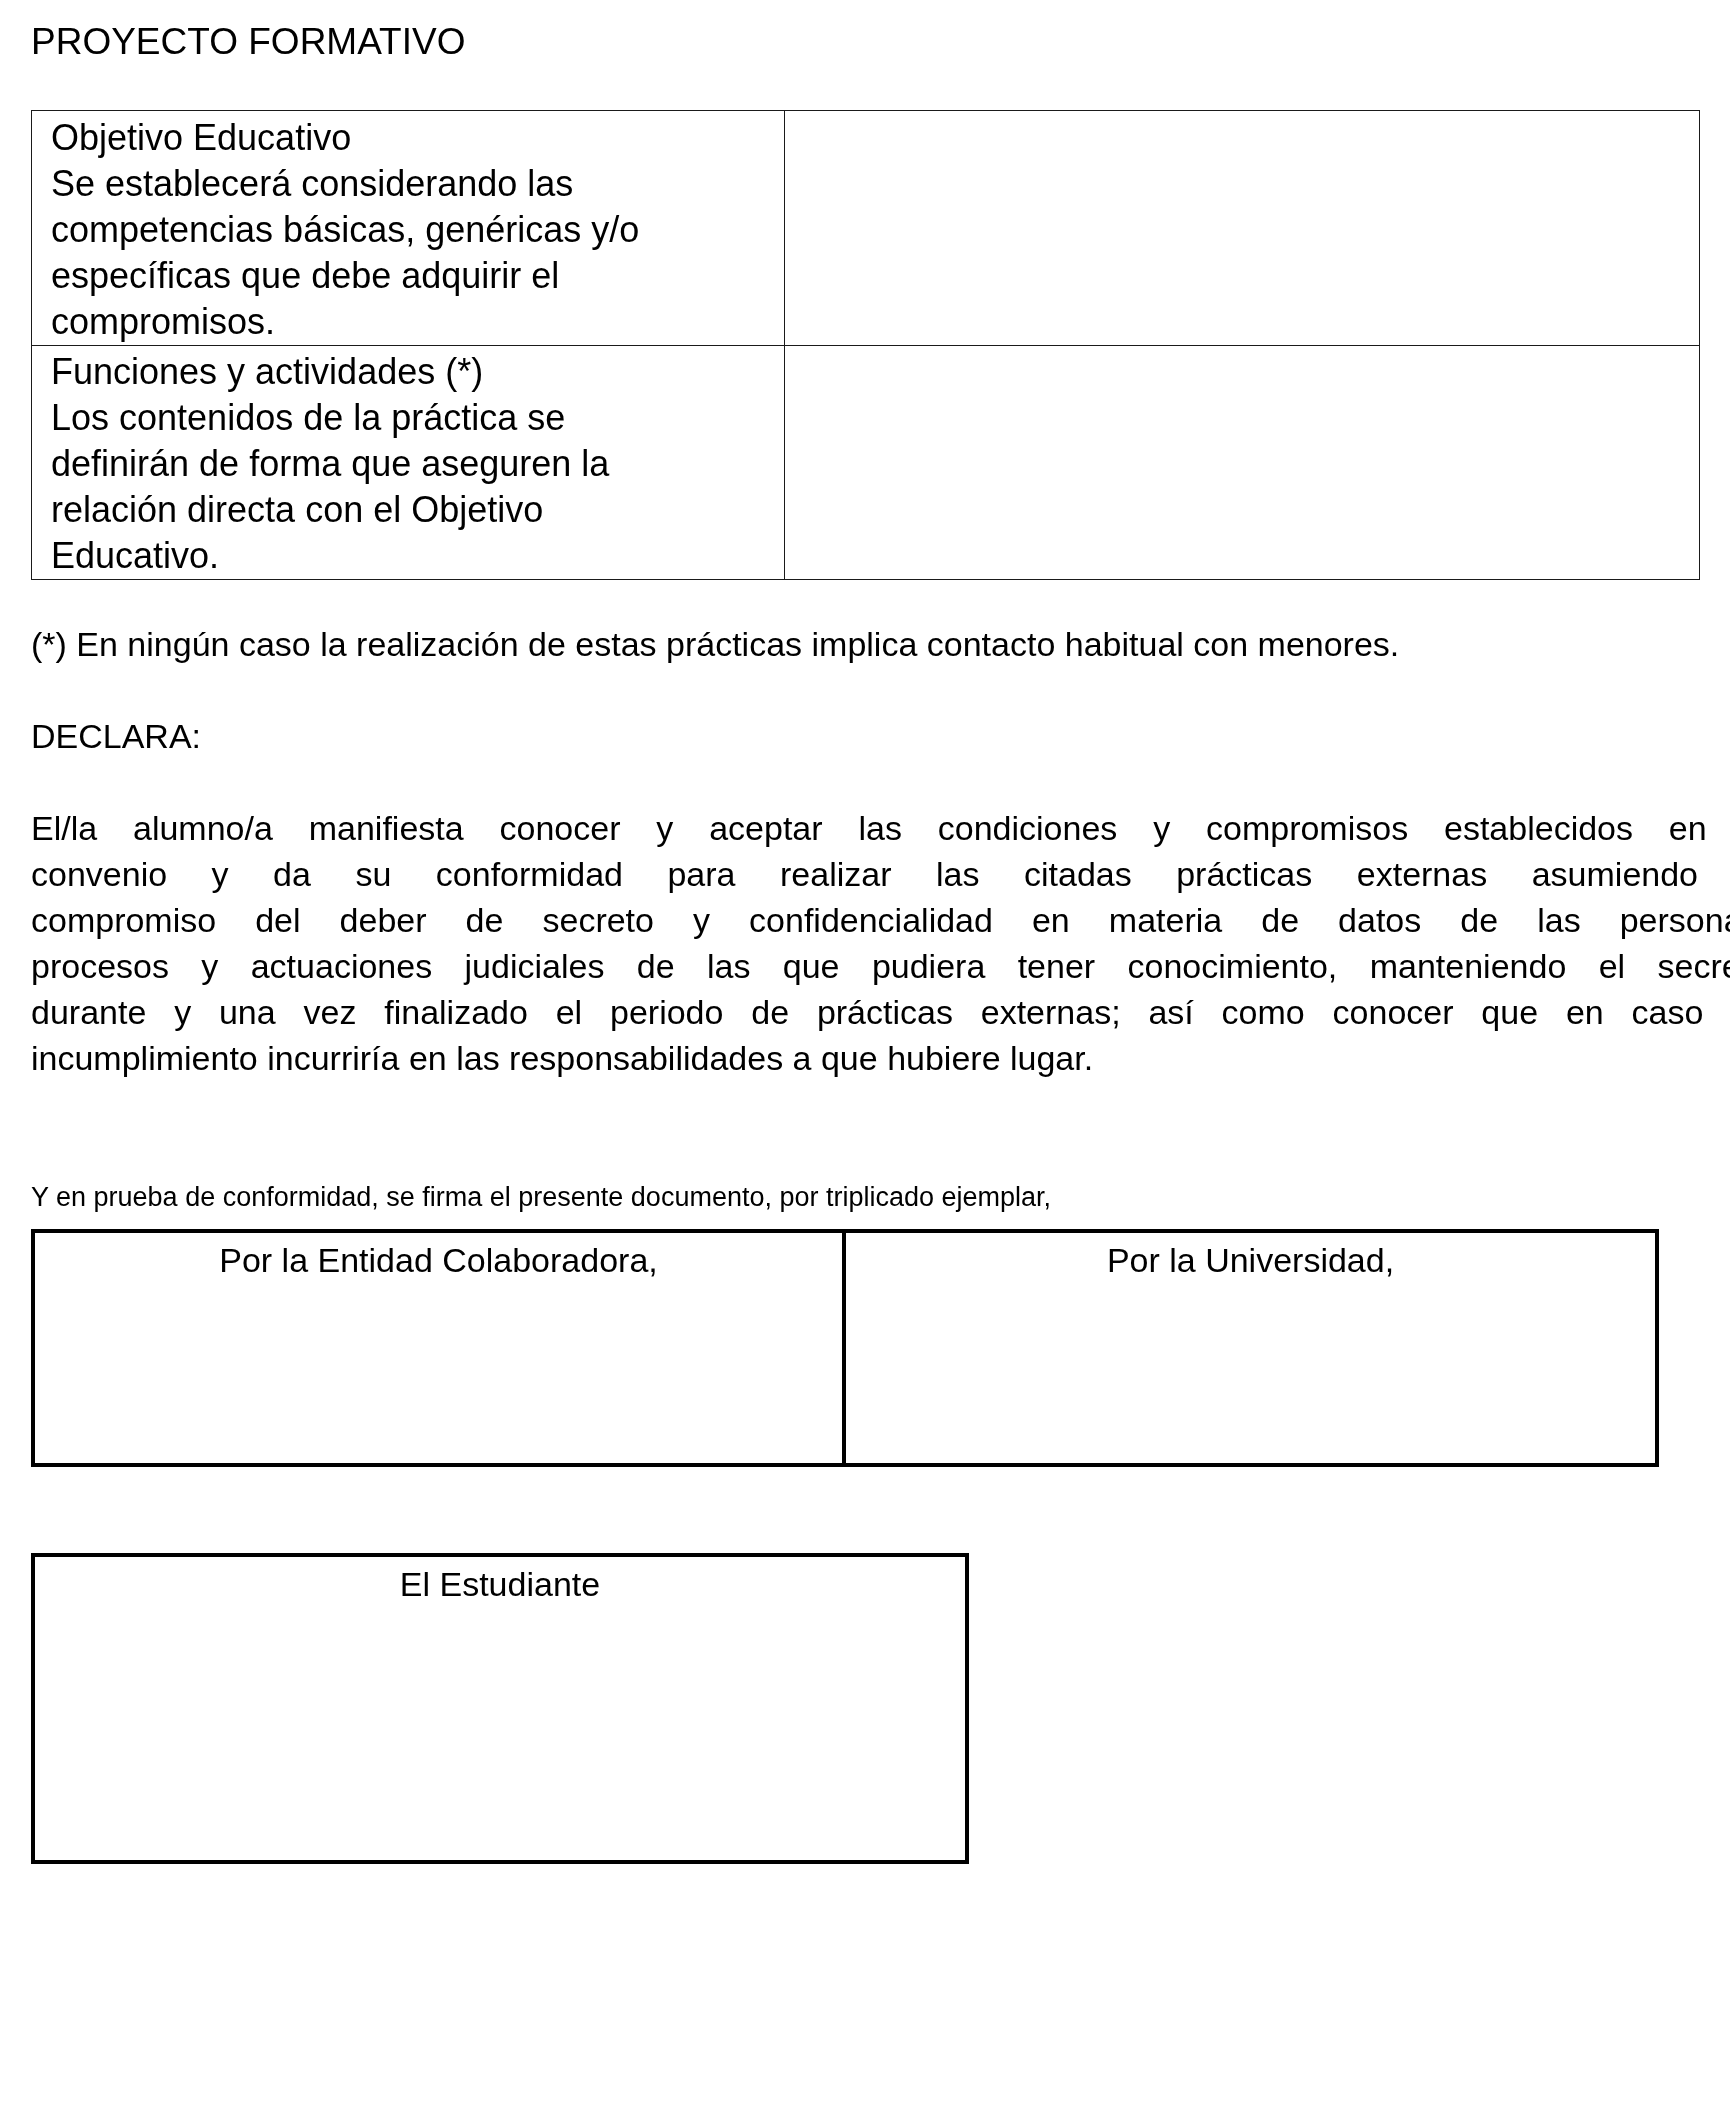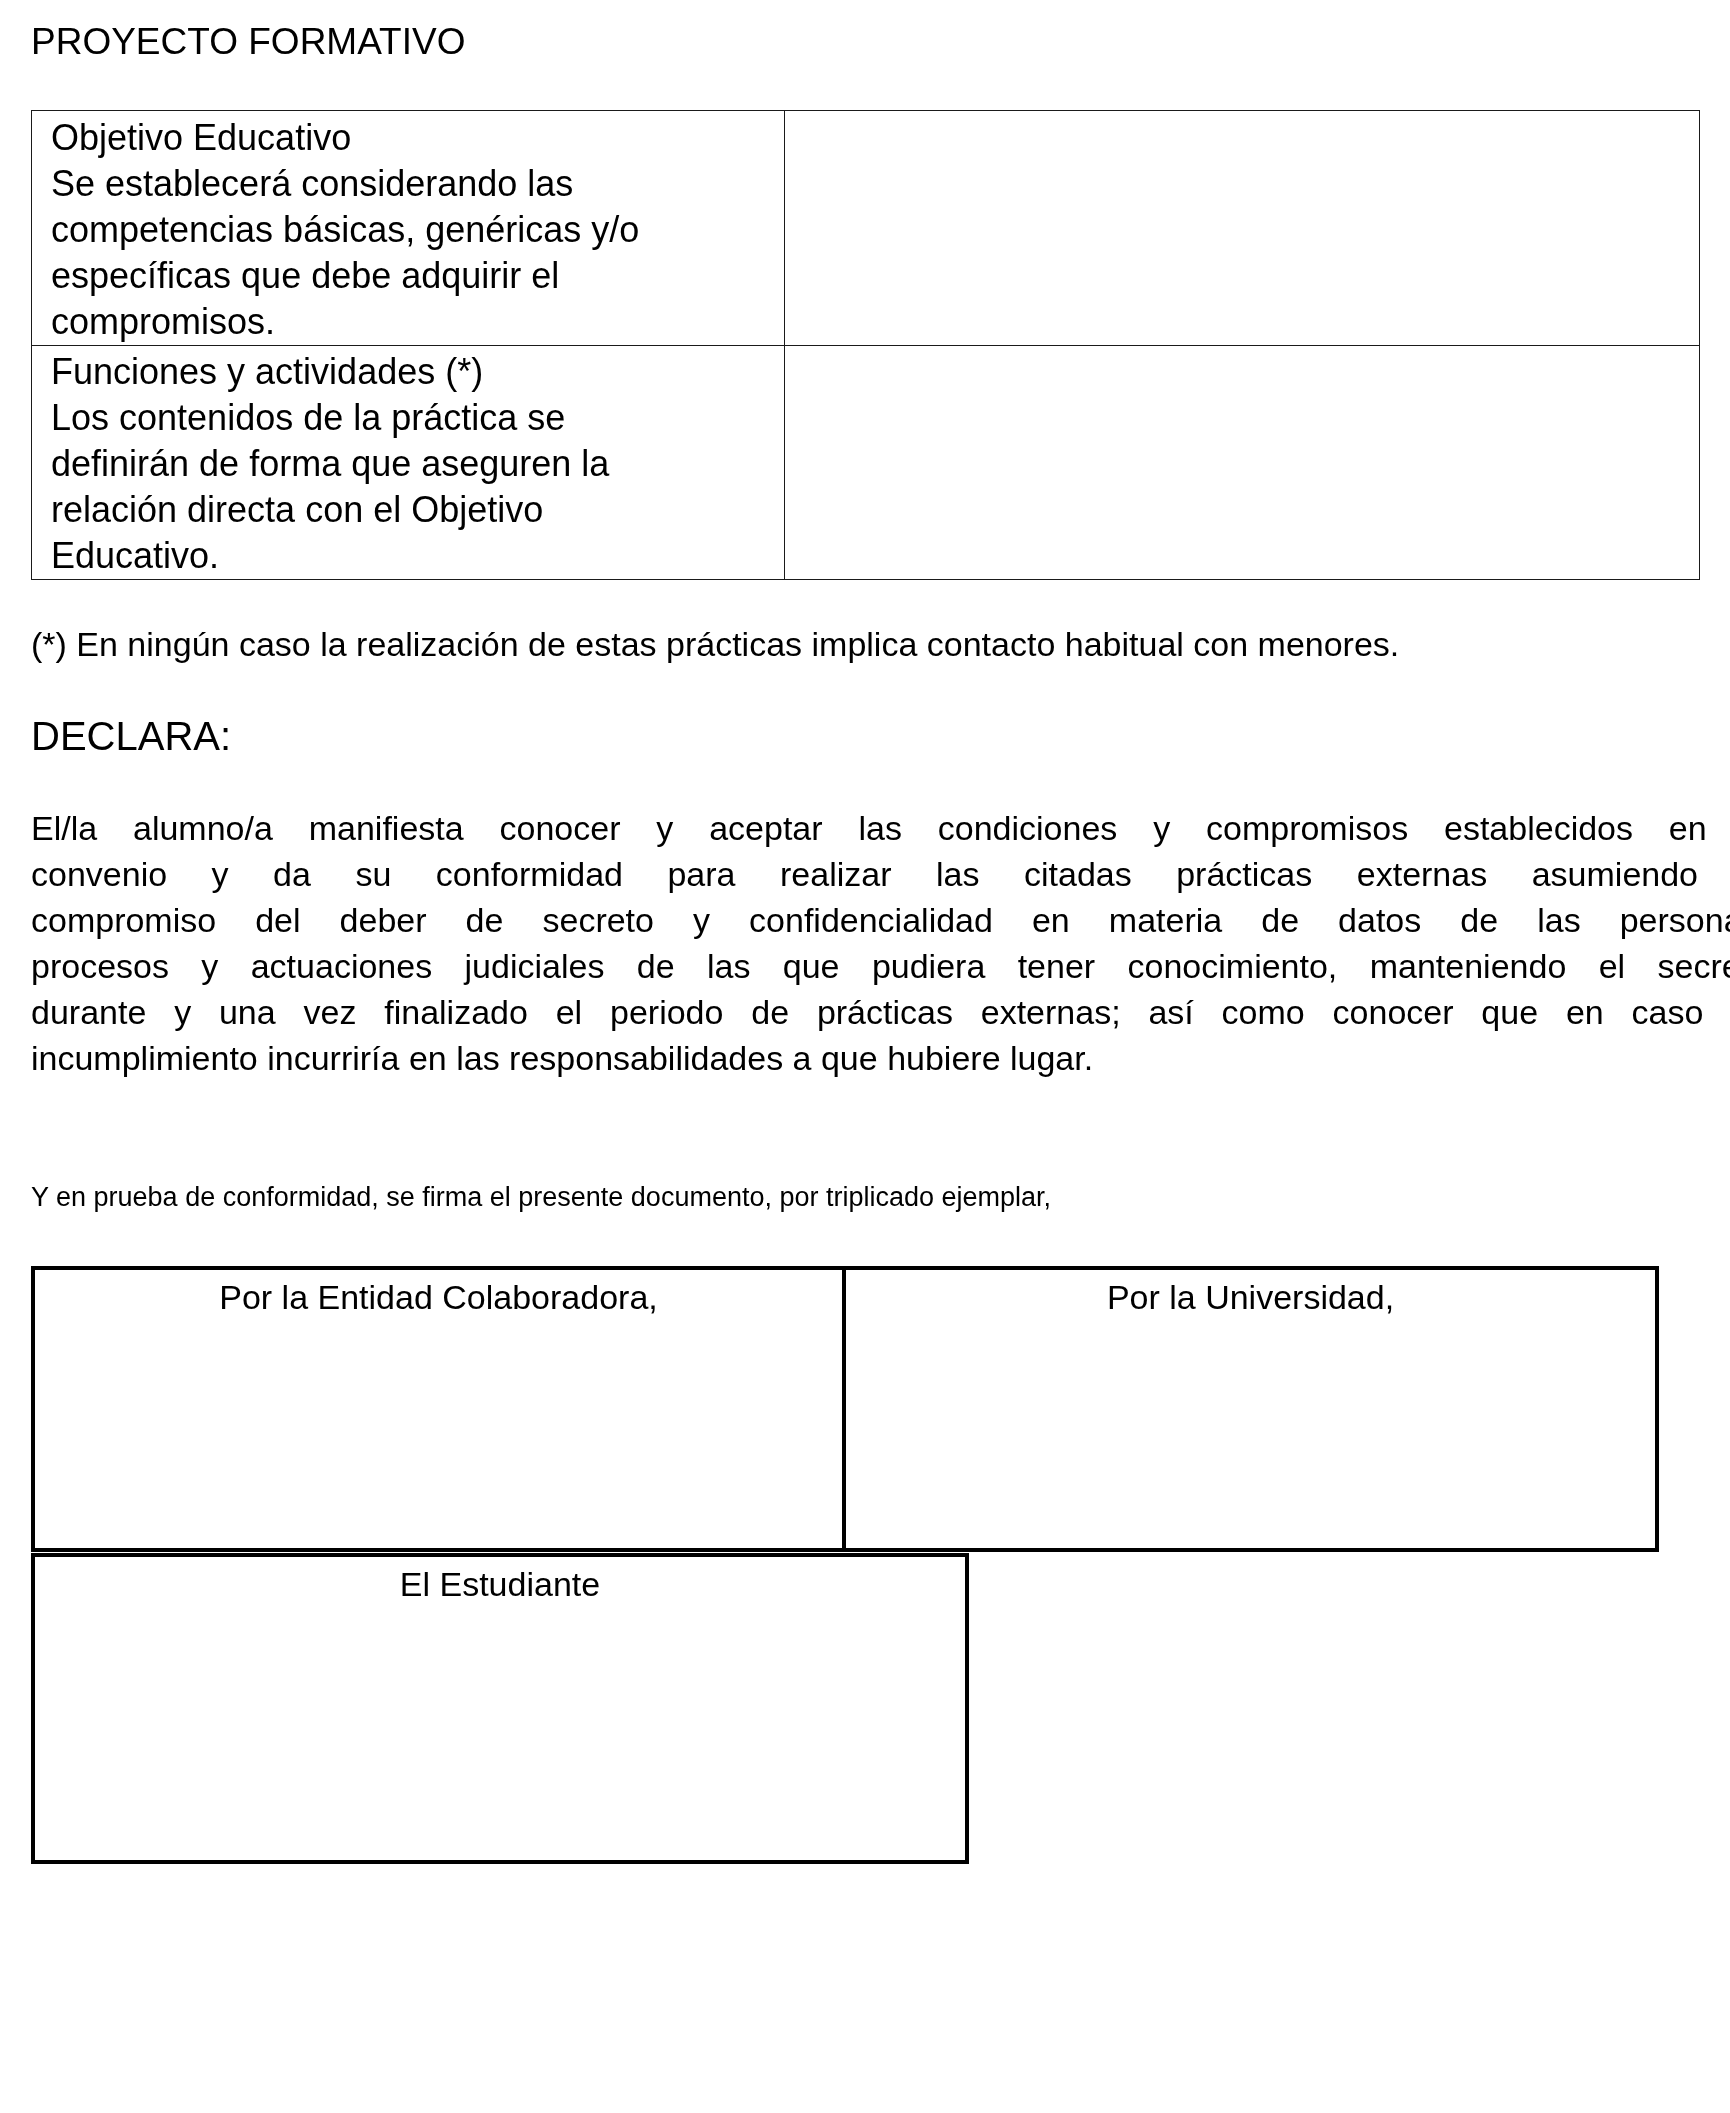--- a/index.html
+++ b/index.html
@@ -51,21 +51,21 @@
   .footnote {
     left: 31px;
     top: 622px;
     font-size: 34px;
     line-height: 45px;
     white-space: nowrap;
   }
   .declara {
     left: 31px;
     top: 714px;
-    font-size: 40px;
+    font-size: 34px;
     line-height: 45px;
     white-space: nowrap;
   }
   .para {
     left: 31px;
     top: 805px;
     width: 1699px;
     overflow: hidden;
     font-size: 34px;
     line-height: 46px;
@@ -82,23 +82,23 @@
   }
   .closing {
     left: 31px;
     top: 1175px;
     font-size: 27px;
     line-height: 45px;
     white-space: nowrap;
   }
   .sig-table {
     left: 31px;
-    top: 1266px;
+    top: 1229px;
     width: 1628px;
-    height: 286px;
+    height: 238px;
     border: 4.4px solid #000000;
     box-sizing: border-box;
     display: flex;
     align-items: center;
   }
   .sig-cell {
     height: 100%;
     box-sizing: border-box;
     text-align: center;
     font-size: 34px;

